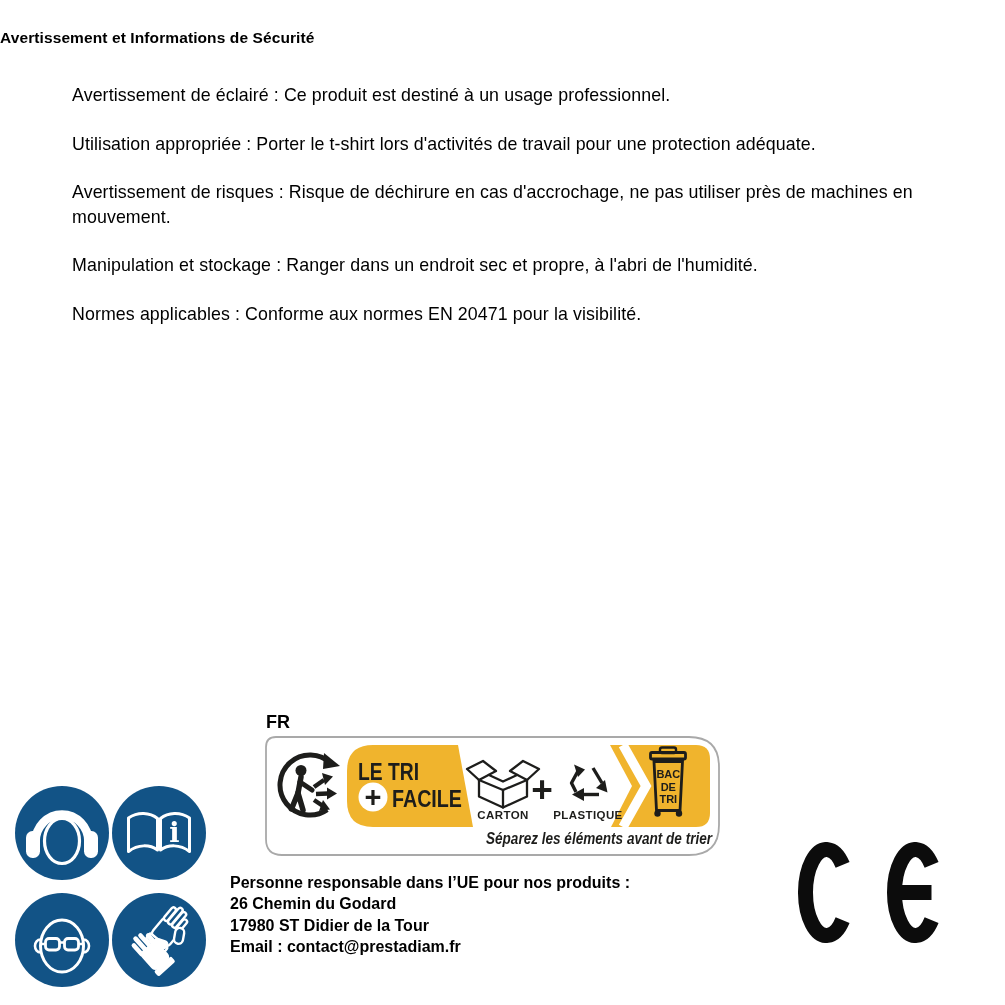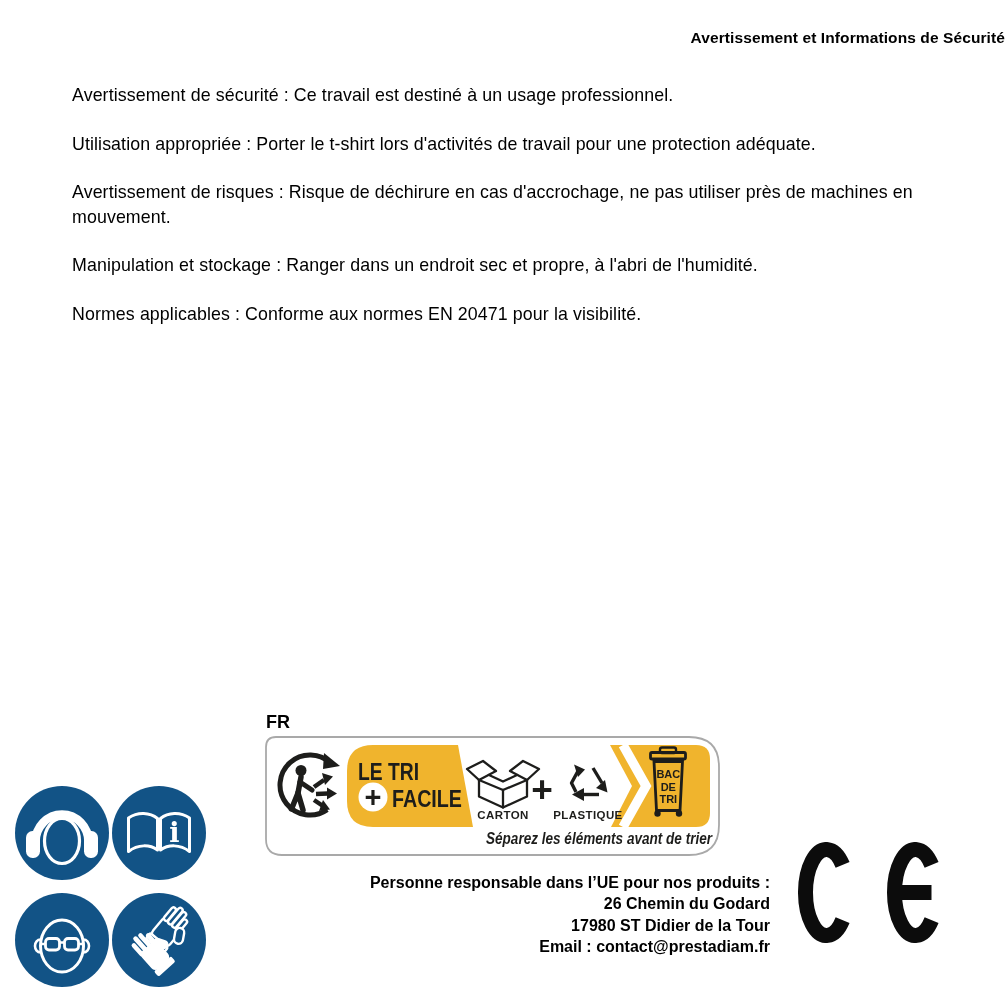--- a/index.html
+++ b/index.html
@@ -1,45 +1,45 @@
 <!DOCTYPE html>
 <html><head>
 <meta charset="utf-8">
 <style>
   html,body{margin:0;padding:0}
   body{
     width:1005px;height:1005px;background:#ffffff;position:relative;
     font-family:"Liberation Sans",sans-serif;color:#000;overflow:hidden;
   }
   .title{
-    position:absolute;left:0;top:29px;width:1005px;text-align:right;
+    position:absolute;left:0;top:29px;width:1005px;text-align:left;
     font-size:15.5px;font-weight:bold;letter-spacing:.1px;
   }
   .content{position:absolute;left:72px;top:83px;width:845px}
   .content p{margin:0 0 24px 0;font-size:17.8px;line-height:24.5px;letter-spacing:.1px}
   .fr-label{position:absolute;left:266px;top:712px;font-size:18px;font-weight:bold}
   .banner{position:absolute;left:265px;top:736px}
   .banner text{font-family:"Liberation Sans",sans-serif}
   .icons-grid{
     position:absolute;left:14px;top:785px;display:grid;
     grid-template-columns:96px 96px;gap:11px 1px;
   }
   .address{
-    position:absolute;left:230px;top:872px;width:540px;text-align:right;
+    position:absolute;left:230px;top:872px;width:540px;text-align:left;
     font-weight:bold;font-size:16px;line-height:21.3px;
   }
   .ce{position:absolute;left:798px;top:842px}
 </style>
 </head>
 <body>
 
 <div class="title">Avertissement et Informations de Sécurité</div>
 
 <div class="content">
-  <p>Avertissement de sécurité : Ce travail est destiné à un usage professionnel.</p>
+  <p>Avertissement de éclairé : Ce produit est destiné à un usage professionnel.</p>
   <p>Utilisation appropriée : Porter le t-shirt lors d'activités de travail pour une protection adéquate.</p>
   <p>Avertissement de risques : Risque de déchirure en cas d'accrochage, ne pas utiliser près de machines en mouvement.</p>
   <p>Manipulation et stockage : Ranger dans un endroit sec et propre, à l'abri de l'humidité.</p>
   <p>Normes applicables : Conforme aux normes EN 20471 pour la visibilité.</p>
 </div>
 
 <div class="icons-grid">
 
   <svg width="96" height="96" viewBox="0 0 96 96">
     <circle cx="48" cy="48" r="47" fill="#125386"></circle>

